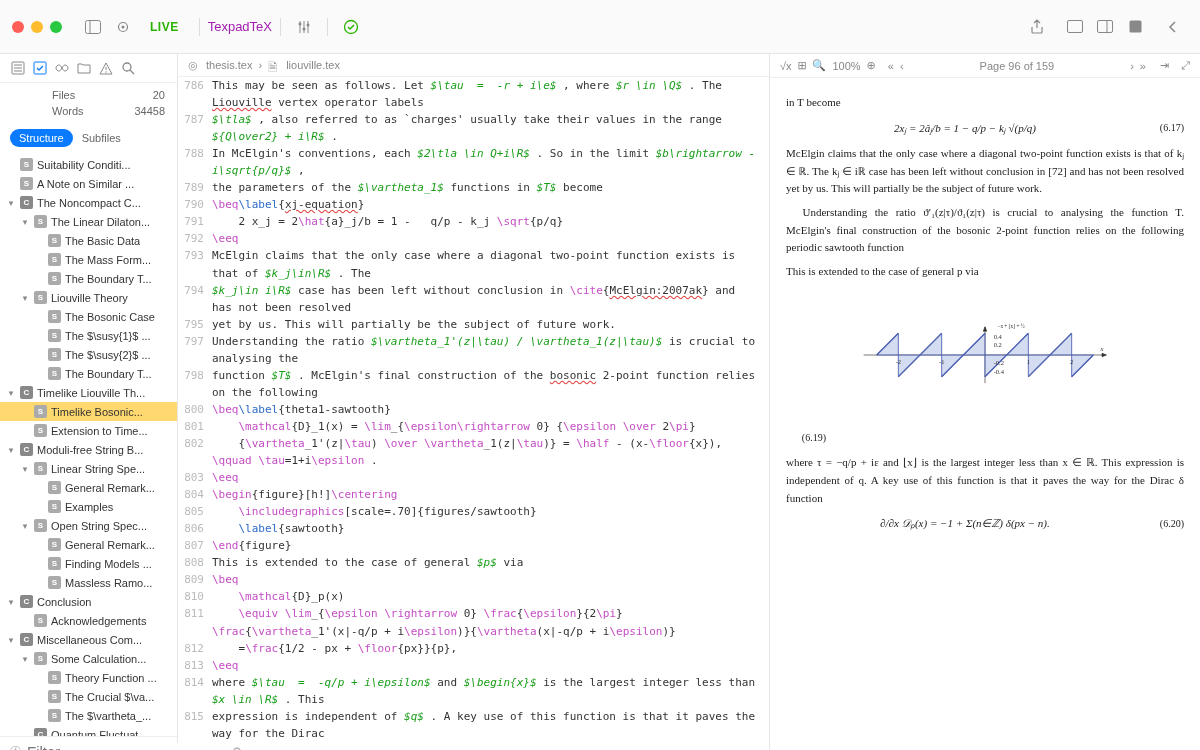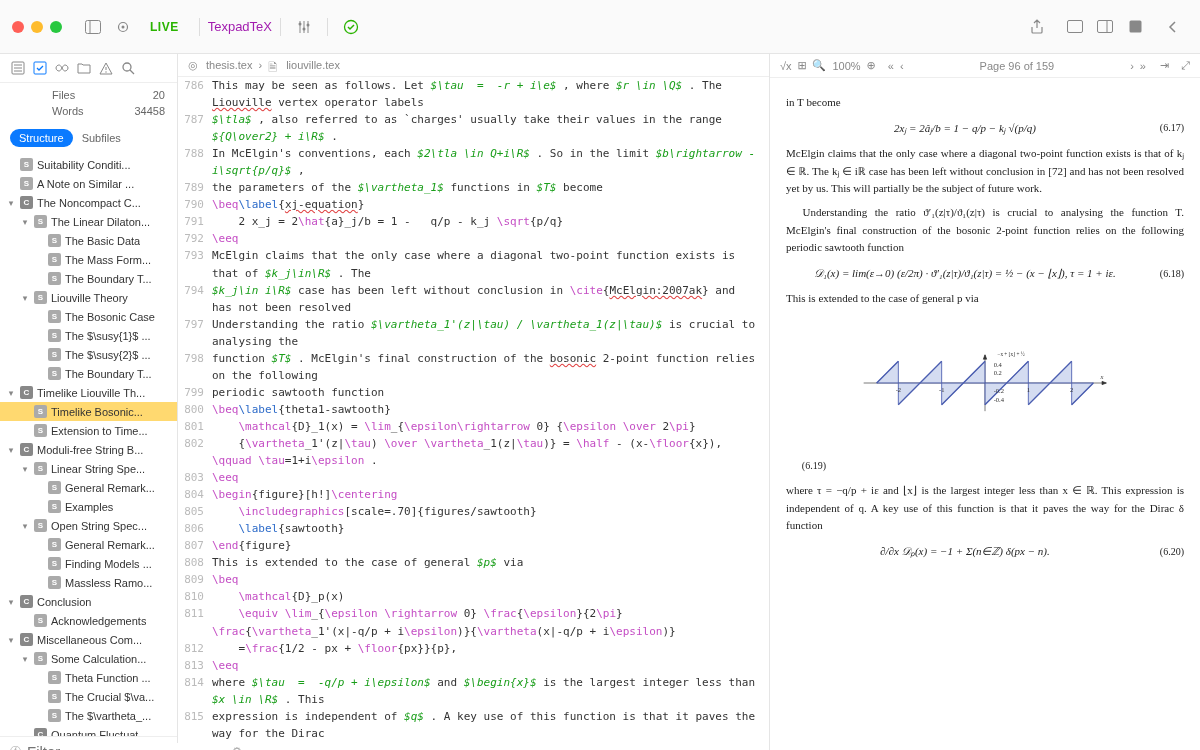--- a/index.html
+++ b/index.html
@@ -310,21 +310,21 @@
           <span style="overflow:hidden;text-overflow:ellipsis">Miscellaneous Com...</span>
         </div>
         <div class="tree-item" style="padding-left: 20px;">
           <span class="disc">▾</span>
           <span class="badge s">S</span>
           <span style="overflow:hidden;text-overflow:ellipsis">Some Calculation...</span>
         </div>
         <div class="tree-item" style="padding-left: 34px;">
           <span class="disc"></span>
           <span class="badge s">S</span>
-          <span style="overflow:hidden;text-overflow:ellipsis">Theta Function ...</span>
+          <span style="overflow:hidden;text-overflow:ellipsis">Theory Function ...</span>
         </div>
         <div class="tree-item" style="padding-left: 34px;">
           <span class="disc"></span>
           <span class="badge s">S</span>
           <span style="overflow:hidden;text-overflow:ellipsis">The Crucial $\va...</span>
         </div>
         <div class="tree-item" style="padding-left: 34px;">
           <span class="disc"></span>
           <span class="badge s">S</span>
           <span style="overflow:hidden;text-overflow:ellipsis">The $\vartheta_...</span>
@@ -381,30 +381,30 @@
         </div>
         <div class="line">
           <div class="ln">793</div>
           <div class="src"><span>McElgin claims that the only case where a diagonal two-point function exists is that of </span><span class="math">$k_j\in\R$</span><span> . The</span></div>
         </div>
         <div class="line">
           <div class="ln">794</div>
           <div class="src"><span class="math">$k_j\in i\R$</span><span> case has been left without conclusion in </span><span class="cmd">\cite</span><span>{</span><span class="underline-red">McElgin:2007ak</span><span>} and has not been resolved</span></div>
         </div>
         <div class="line">
+          <div class="ln">795</div>
+          <div class="src"><span>yet by us. This will partially be the subject of future work.</span></div>
+        </div>
+        <div class="line">
           <div class="ln">797</div>
           <div class="src"><span>Understanding the ratio </span><span class="math">$\vartheta_1'(z|\tau) / \vartheta_1(z|\tau)$</span><span> is crucial to analysing the</span></div>
         </div>
         <div class="line">
           <div class="ln">798</div>
           <div class="src"><span>function </span><span class="math">$T$</span><span> . McElgin's final construction of the </span><span class="underline-red">bosonic</span><span> 2-point function relies on the following</span></div>
-        </div>
-        <div class="line">
-          <div class="ln">799</div>
-          <div class="src"><span>periodic sawtooth function</span></div>
         </div>
         <div class="line">
           <div class="ln">800</div>
           <div class="src"><span class="cmd">\beq</span><span class="str">\label</span><span>{theta1-sawtooth}</span></div>
         </div>
         <div class="line">
           <div class="ln">801</div>
           <div class="src"><span>    </span><span class="cmd">\mathcal</span><span>{D}_1(x) = </span><span class="cmd">\lim</span><span>_{</span><span class="cmd">\epsilon\rightarrow</span><span> 0} {</span><span class="cmd">\epsilon \over</span><span> 2</span><span class="cmd">\pi</span><span>}</span></div>
         </div>
         <div class="line">
@@ -484,24 +484,20 @@
       <span style="margin-left:6px">⤢</span>
     </div>
     <div class="pv-content">
       <p>in T become</p>
       <div class="eqrow">
           <div class="eq">2xⱼ = 2âⱼ/b = 1 − q/p − kⱼ √(p/q)</div>
           <div class="num">(6.17)</div>
         </div>
       <p>McElgin claims that the only case where a diagonal two-point function exists is that of kⱼ ∈ ℝ. The kⱼ ∈ iℝ case has been left without conclusion in [72] and has not been resolved yet by us. This will partially be the subject of future work.</p>
       <p style="text-indent:1.5em">Understanding the ratio ϑ′₁(z|τ)/ϑ₁(z|τ) is crucial to analysing the function T. McElgin's final construction of the bosonic 2-point function relies on the following periodic sawtooth function</p>
-      <div class="eqrow">
-          <div class="eq">𝒟₁(x) = lim(ε→0) (ε/2π) · ϑ′₁(z|τ)/ϑ₁(z|τ) = ½ − (x − ⌊x⌋),    τ = 1 + iε.</div>
-          <div class="num">(6.18)</div>
-        </div>
       <p>This is extended to the case of general p via</p>
       <svg class="sawtooth" width="260" height="130" viewBox="-3 -0.8 6 1.6">
         <g stroke="#333" stroke-width="0.015" fill="none">
           <line x1="-2.8" y1="0" x2="2.8" y2="0"></line>
             <line x1="0" y1="-0.65" x2="0" y2="0.65"></line>
           <path d="M2.8 0l-0.1 -0.04v0.08z" fill="#333"></path>
             <path d="M0 -0.65l-0.04 0.1h0.08z" fill="#333"></path>
         </g>
         <g fill="#b8c4e8" fill-opacity="0.6" stroke="#4a5db0" stroke-width="0.02">
           <path d="M-2.5 0L-2 -0.5 -2 0z"></path>

